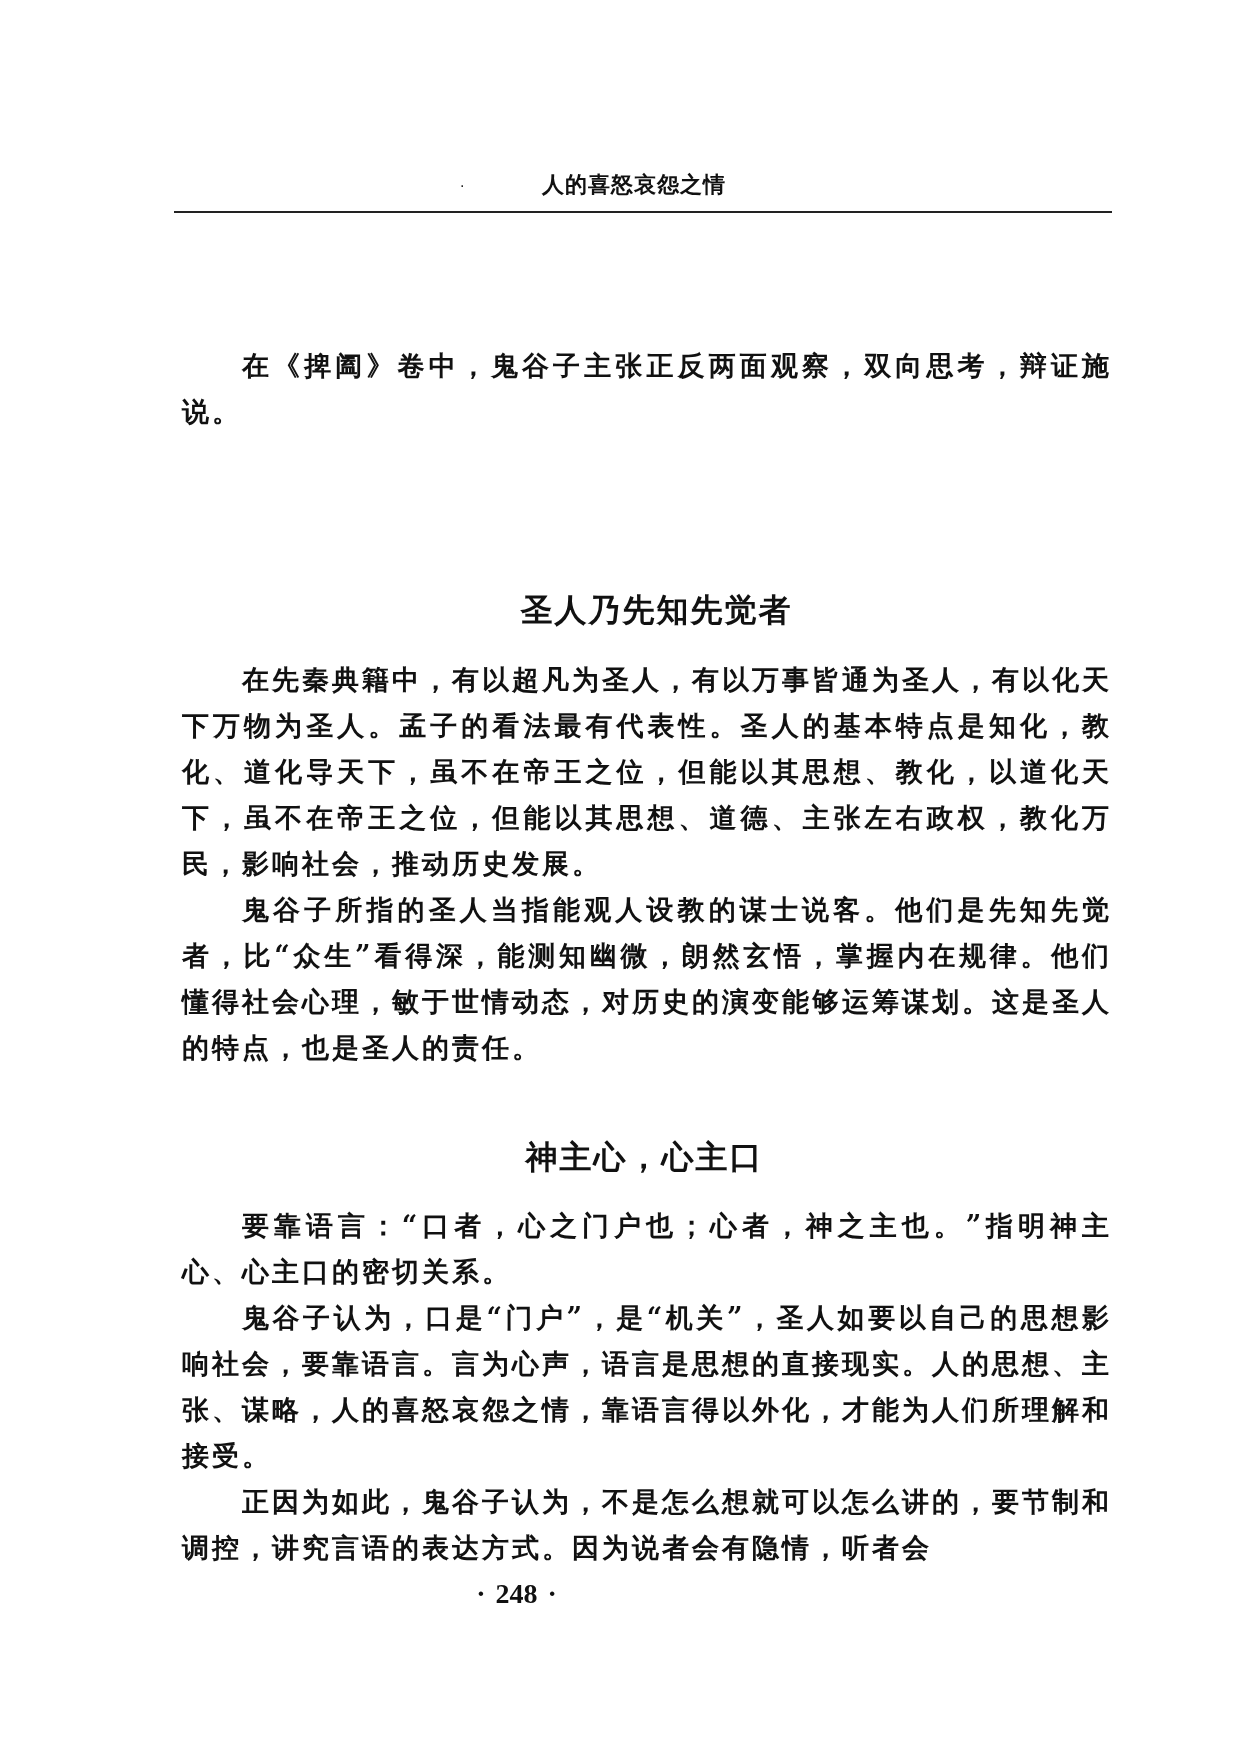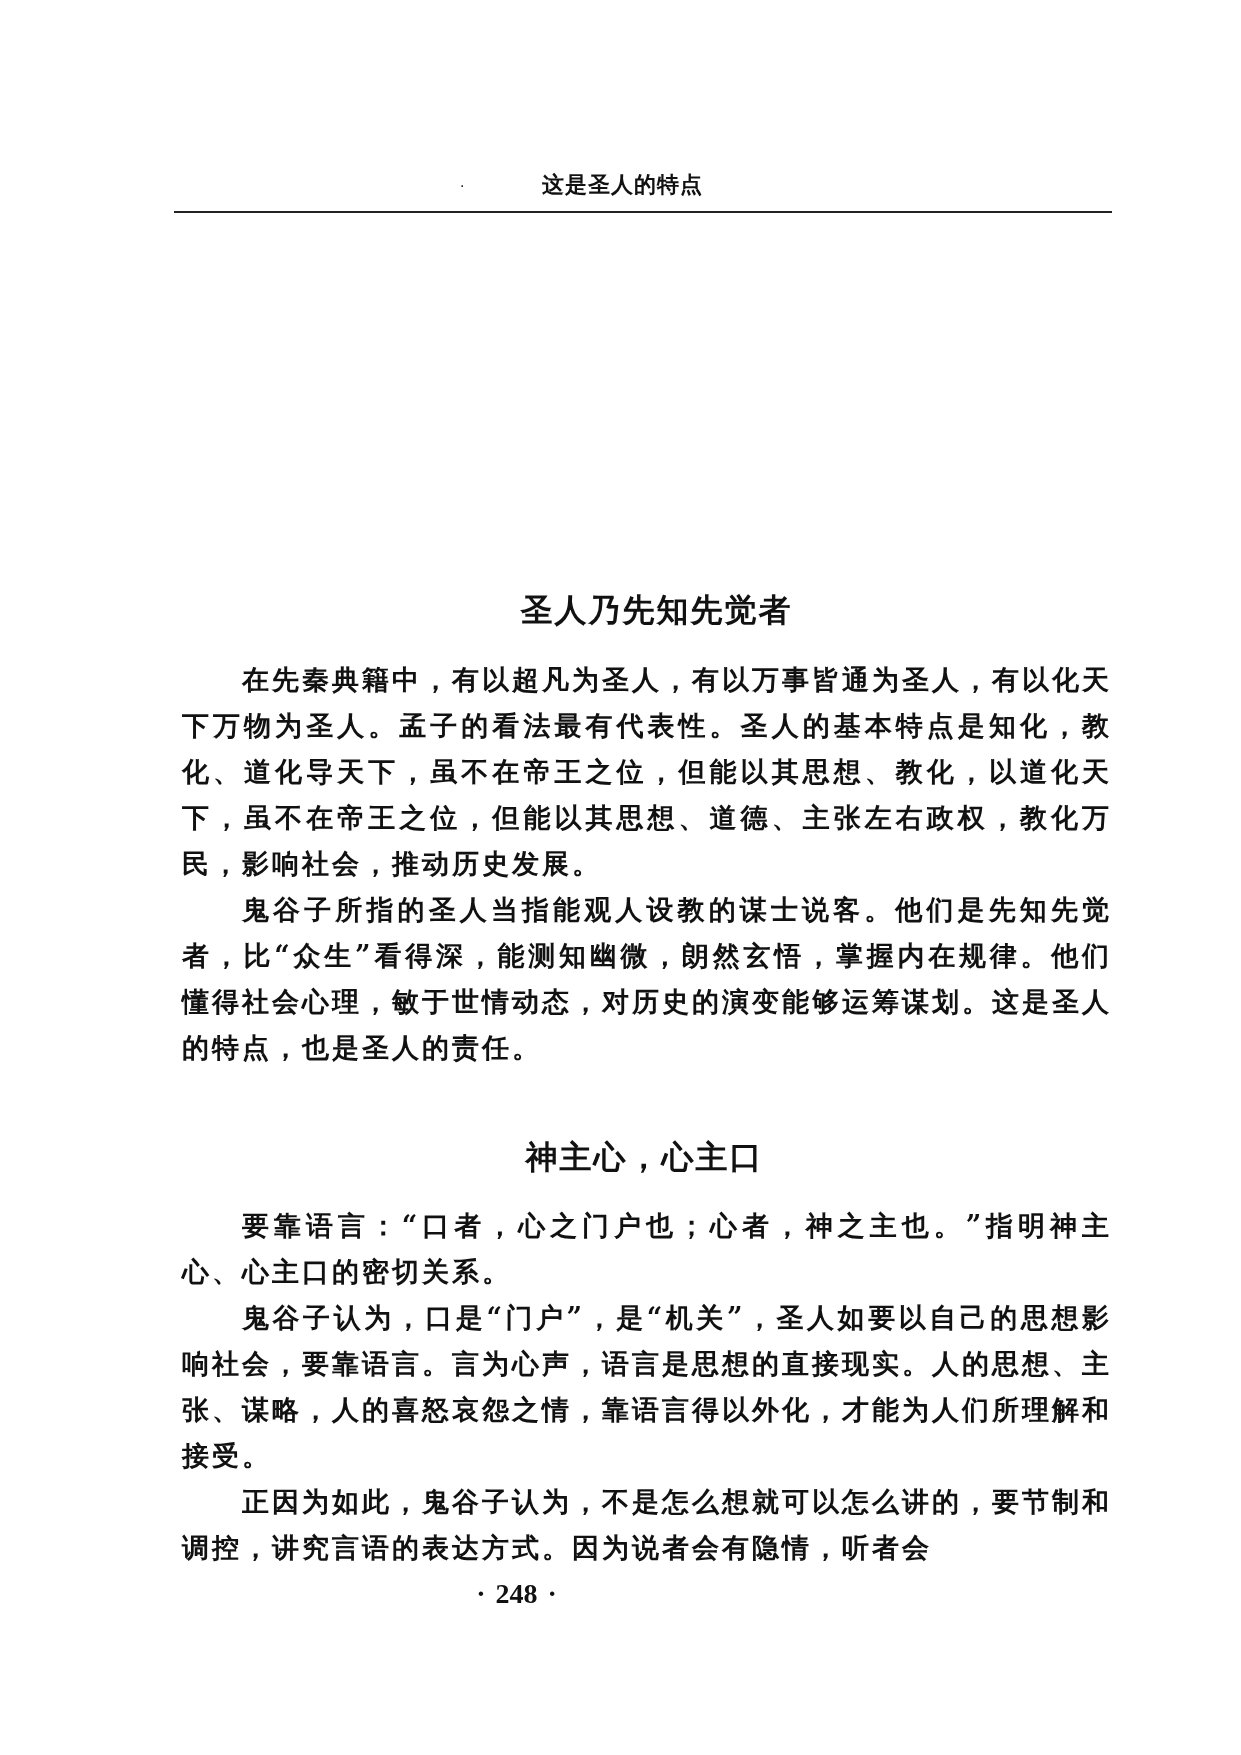--- a/index.html
+++ b/index.html
@@ -92,25 +92,26 @@
       padding: 0 10px;
     }
   </style>
 </head>
 <body>
 
 <div class="page">
 
   <div class="running-header">
     <span class="dot">·</span>
-    <span class="title">这是圣人的特点</span>
+    <span class="title">人的喜怒哀怨之情</span>
   </div>
   <div class="header-rule"></div>
 
   <div class="body-text" style="top: 343px;">
+    <p class="indent">在《捭阖》卷中，鬼谷子主张正反两面观察，双向思考，辩证施说。</p>
   </div>
 
   <div class="section-heading" style="top: 589px; margin-left: 36px;">圣人乃先知先觉者</div>
 
   <div class="body-text" style="top: 657px;">
     <p class="indent">在先秦典籍中，有以超凡为圣人，有以万事皆通为圣人，有以化天下万物为圣人。孟子的看法最有代表性。圣人的基本特点是知化，教化、道化导天下，虽不在帝王之位，但能以其思想、教化，以道化天下，虽不在帝王之位，但能以其思想、道德、主张左右政权，教化万民，影响社会，推动历史发展。</p>
     <p class="indent">鬼谷子所指的圣人当指能观人设教的谋士说客。他们是先知先觉者，比“众生”看得深，能测知幽微，朗然玄悟，掌握内在规律。他们懂得社会心理，敏于世情动态，对历史的演变能够运筹谋划。这是圣人的特点，也是圣人的责任。</p>
   </div>
 
   <div class="section-heading" style="top: 1136px; padding-left: 24px;">神主心，心主口</div>

